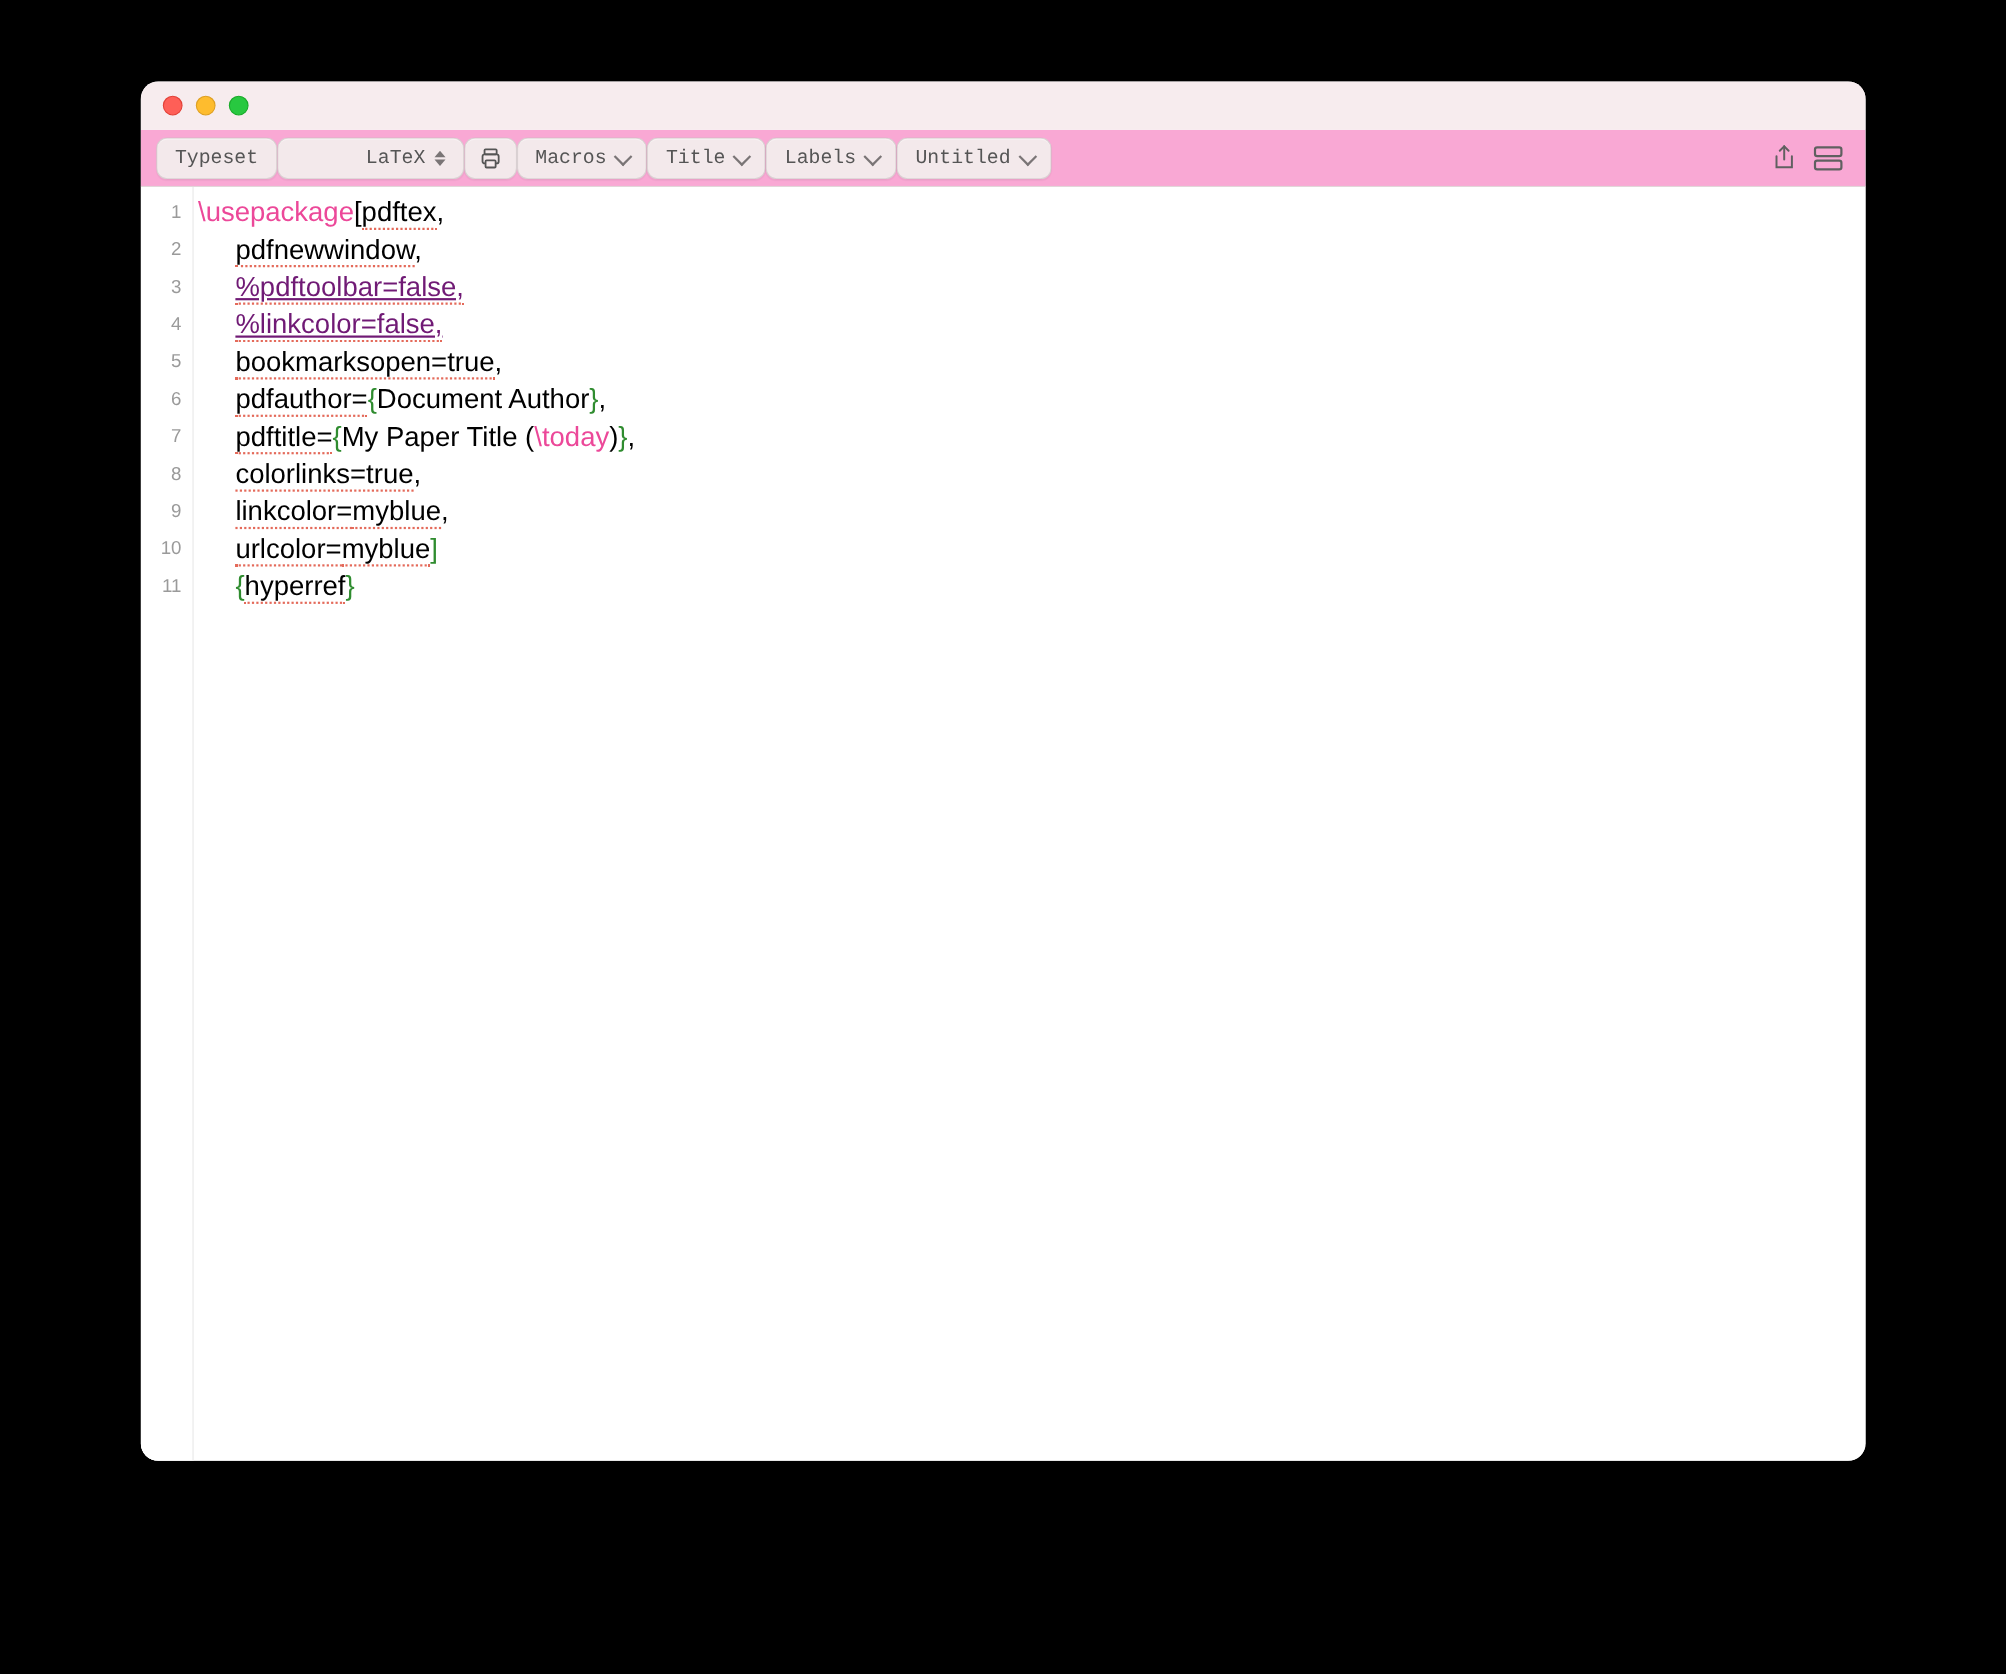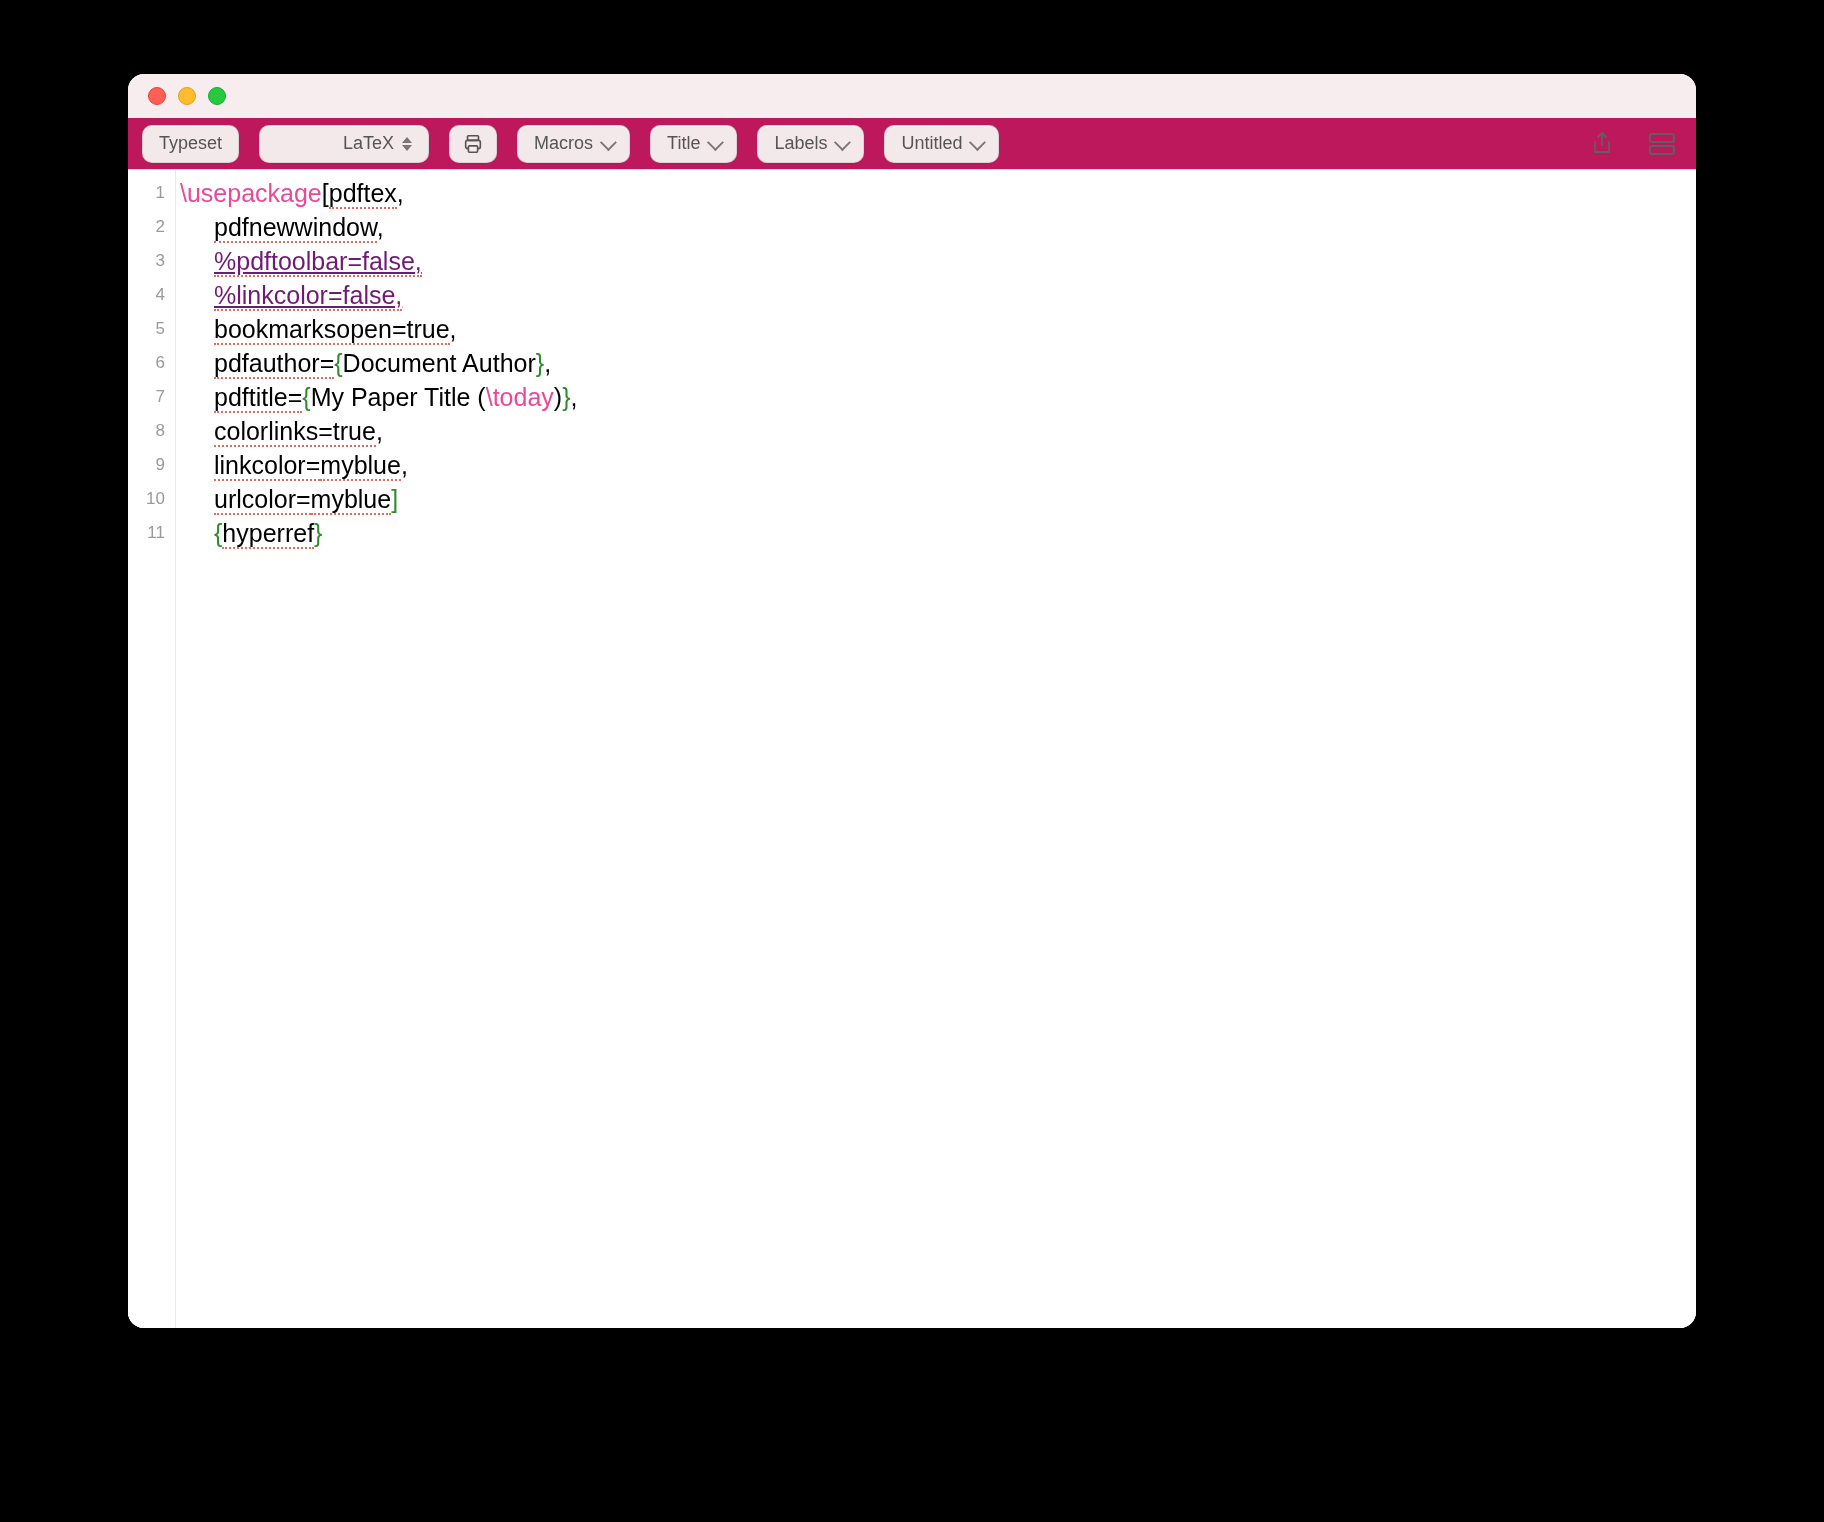--- a/index.html
+++ b/index.html
@@ -51,27 +51,28 @@
     gap: 8px;
     font-size: 20px;
     font-weight: 600;
     pointer-events: none;
   }
   .title-main { color: #3a3a3b; }
   .title-sep { color: #a8a0a3; font-weight: 400;}
   .title-edited { color: #a8a0a3; font-weight: 600;}
   .toolbar {
     height: 52px;
-    background: #be185d;
+    background: #f9a8d4;
     border-bottom: 1px solid #e2d6d9;
     display: flex;
     align-items: center;
     padding: 0 14px;
-    gap: 20px;
+    gap: 0;
     flex-shrink: 0;
+    font-family: Liberation Mono, monospace;
   }
   .btn {
     height: 38px;
     padding: 0 16px;
     border-radius: 10px;
     background: #f3e9eb;
     border: 1px solid rgba(0,0,0,0.10);
     display: flex;
     align-items: center;
     gap: 8px;

